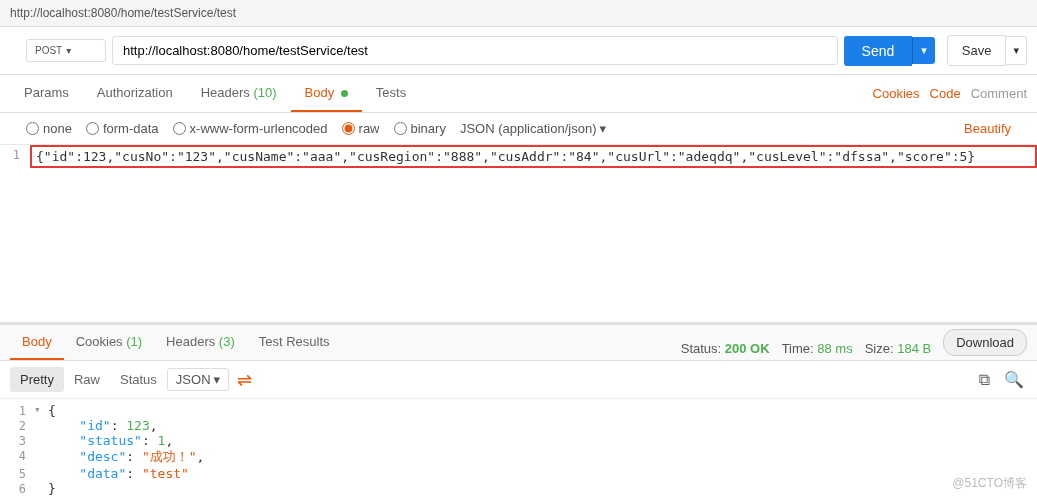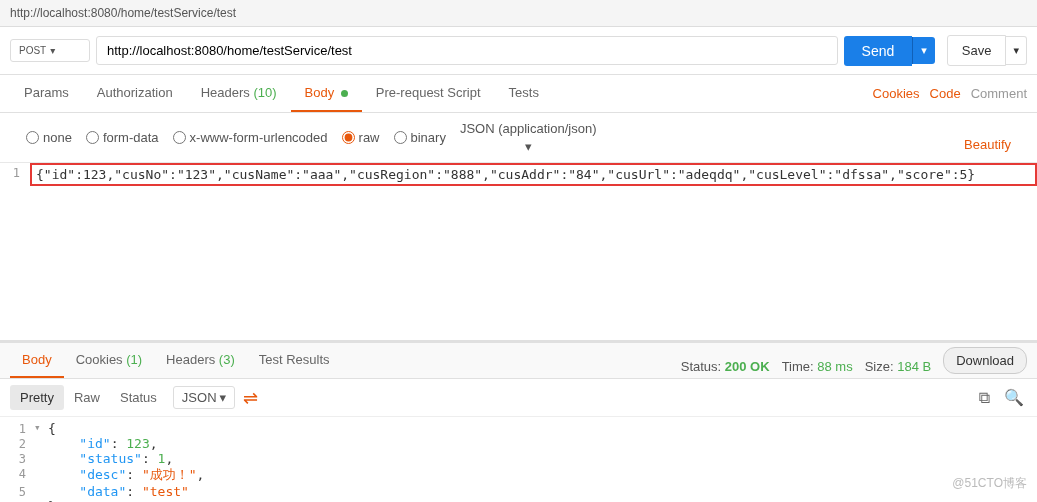--- a/index.html
+++ b/index.html
@@ -26,20 +26,21 @@
       display: flex;
       align-items: center;
       border: 1px solid #ddd;
       border-radius: 3px;
       padding: 5px 8px;
       background: #fff;
       cursor: pointer;
       font-size: 13px;
       gap: 4px;
       min-width: 80px;
+      margin-left: 16px;
     }
 
     .method-select span { color: #555; font-size: 10px; }
 
     .url-input {
       flex: 1;
       border: 1px solid #ddd;
       border-radius: 3px;
       padding: 6px 10px;
       font-size: 13px;
@@ -192,31 +193,29 @@
     .json-select {
       display: flex;
       align-items: center;
       gap: 3px;
       color: #555;
       font-size: 13px;
       cursor: pointer;
       border: none;
       background: transparent;
       font-family: Arial, sans-serif;
-      flex-direction: column;
     }
 
     .beautify-btn {
       color: #e8580c;
       cursor: pointer;
       font-size: 13px;
       background: none;
       border: none;
       font-family: Arial, sans-serif;
-      margin-top: 14px;
     }
 
     .code-editor {
       background: #fff;
       min-height: 180px;
       position: relative;
       border-bottom: 3px solid #e0e0e0;
     }
 
     .code-line {
@@ -337,21 +336,20 @@
     .format-select {
       display: flex;
       align-items: center;
       gap: 3px;
       border: 1px solid #ddd;
       border-radius: 3px;
       padding: 3px 8px;
       cursor: pointer;
       font-size: 13px;
       color: #555;
-      margin-left: 6px;
     }
 
     .wrap-icon {
       color: #e8580c;
       font-size: 18px;
       cursor: pointer;
       margin-left: 8px;
     }
 
     .format-right {
@@ -442,21 +440,20 @@
     <button class="save-arrow">▾</button>
   </div>
 </div>
 
 <div class="tabs-bar">
   <div class="tabs-left">
     <div class="tab-item">Params</div>
     <div class="tab-item">Authorization</div>
     <div class="tab-item">Headers <span class="tab-badge">(10)</span></div>
     <div class="tab-item active">Body <span class="tab-dot"></span></div>
-    <div class="tab-item">Pre-request Script</div>
     <div class="tab-item">Tests</div>
   </div>
   <div class="tabs-right">
     <span>Cookies</span>
     <span>Code</span>
     <span class="comment-link">Comment</span>
   </div>
 </div>
 
 <div class="body-options">

